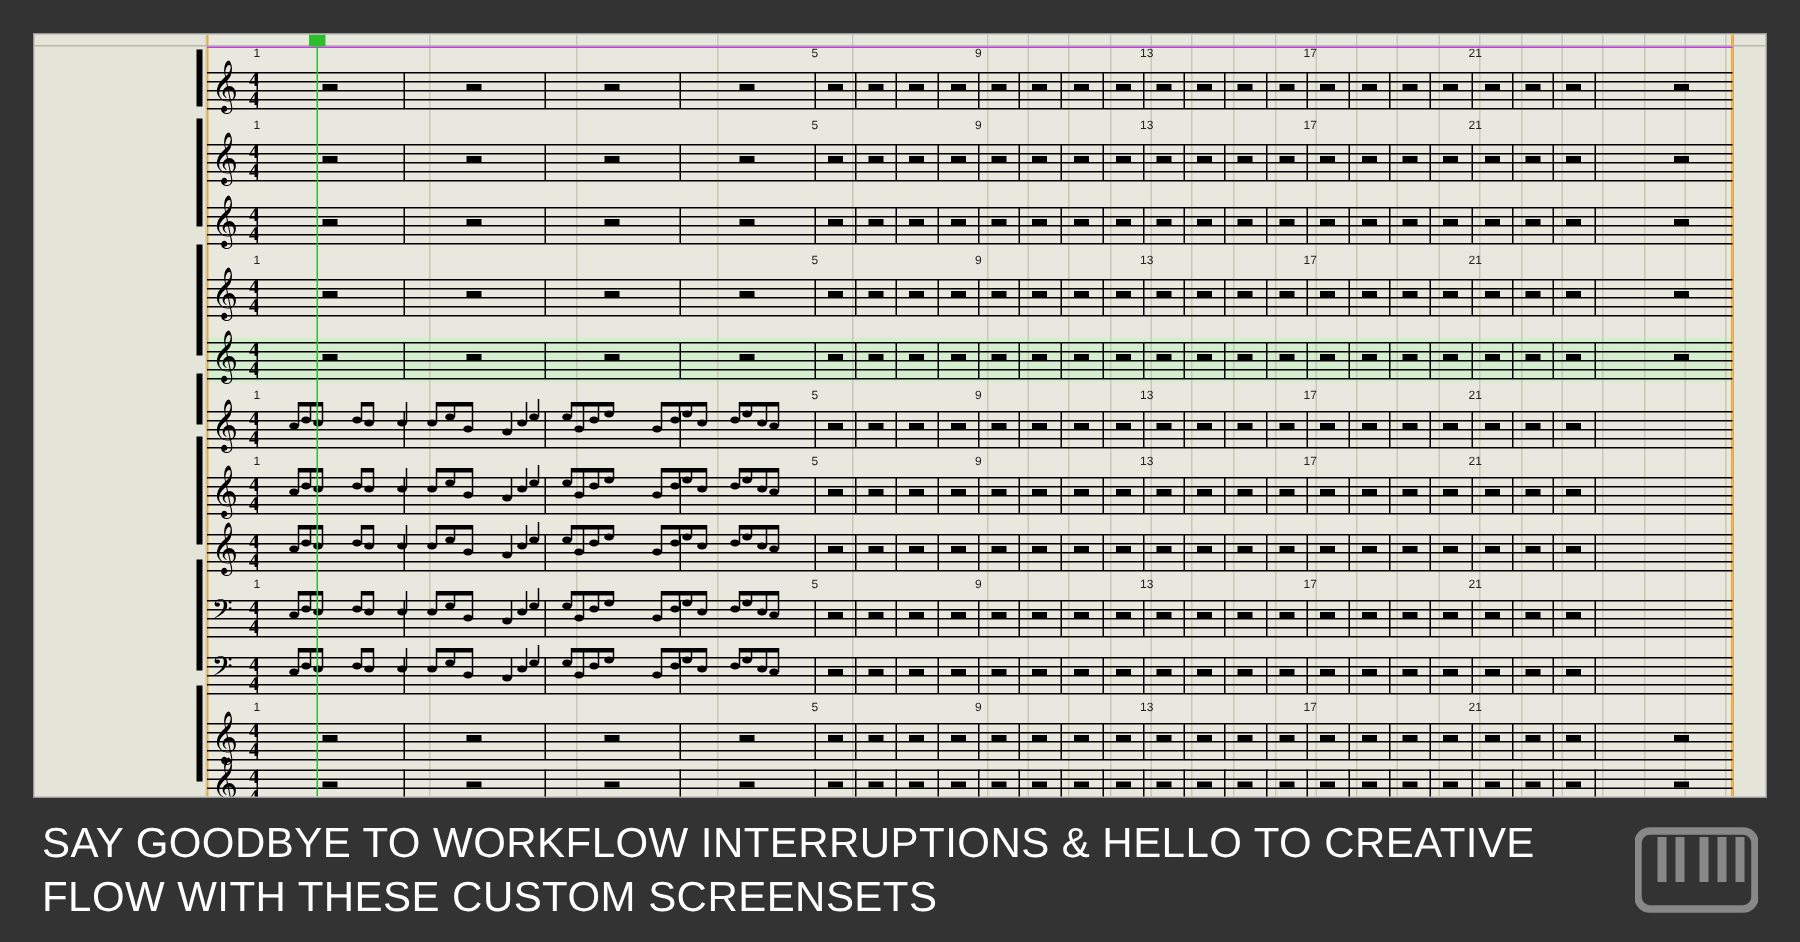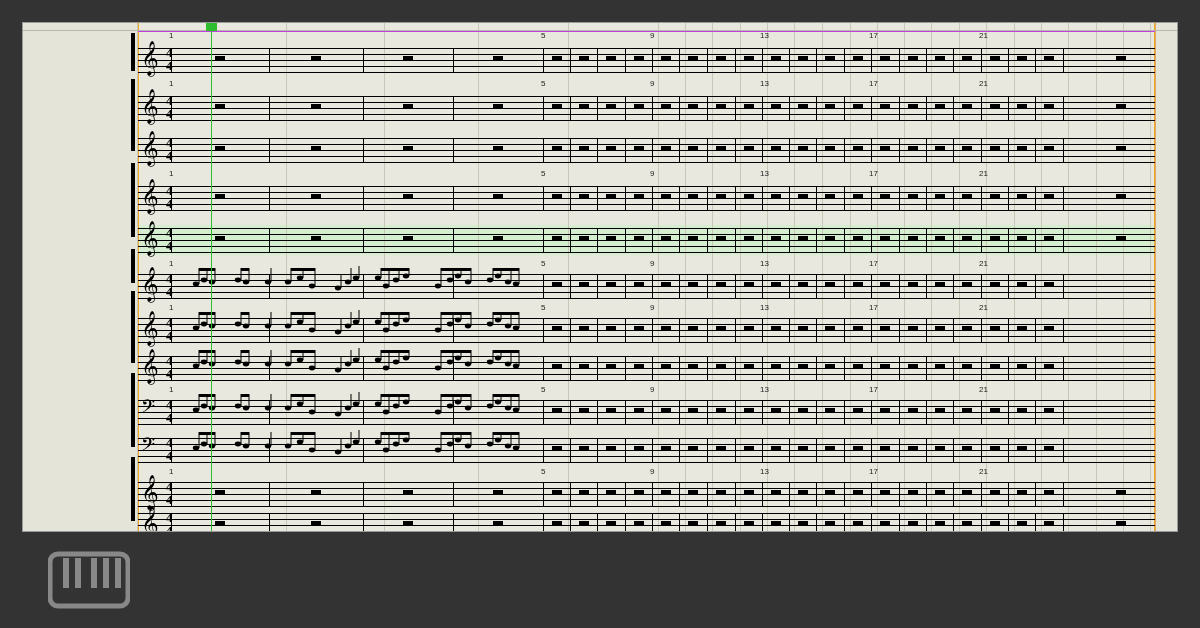--- a/index.html
+++ b/index.html
@@ -1285,20 +1285,21 @@
 <div class="bracket" style="top: 10px; height: 38px;"></div>
     <div class="bracket" style="top: 56px; height: 72px;"></div>
     <div class="bracket" style="top: 140px; height: 74px;"></div>
     <div class="bracket" style="top: 226px; height: 34px;"></div>
     <div class="bracket" style="top: 268px; height: 72px;"></div>
     <div class="bracket" style="top: 350px; height: 74px;"></div>
     <div class="bracket" style="top: 434px; height: 64px;"></div>
   </div>
 
 <div class="footer">
+  <div class="headline">SAY GOODBYE TO WORKFLOW INTERRUPTIONS &amp; HELLO TO CREATIVE FLOW WITH THESE CUSTOM SCREENSETS</div>
   <div class="piano-icon">
     <svg viewBox="0 0 82 60" width="82" height="60">
       <rect x="2" y="4" width="78" height="52" rx="8" fill="none" stroke="#888" stroke-width="5"></rect>
       <rect x="15" y="8" width="6" height="30" fill="#888"></rect>
       <rect x="27" y="8" width="6" height="30" fill="#888"></rect>
       <rect x="43" y="8" width="6" height="30" fill="#888"></rect>
       <rect x="55" y="8" width="6" height="30" fill="#888"></rect>
       <rect x="67" y="8" width="6" height="30" fill="#888"></rect>
     </svg>
   </div>

